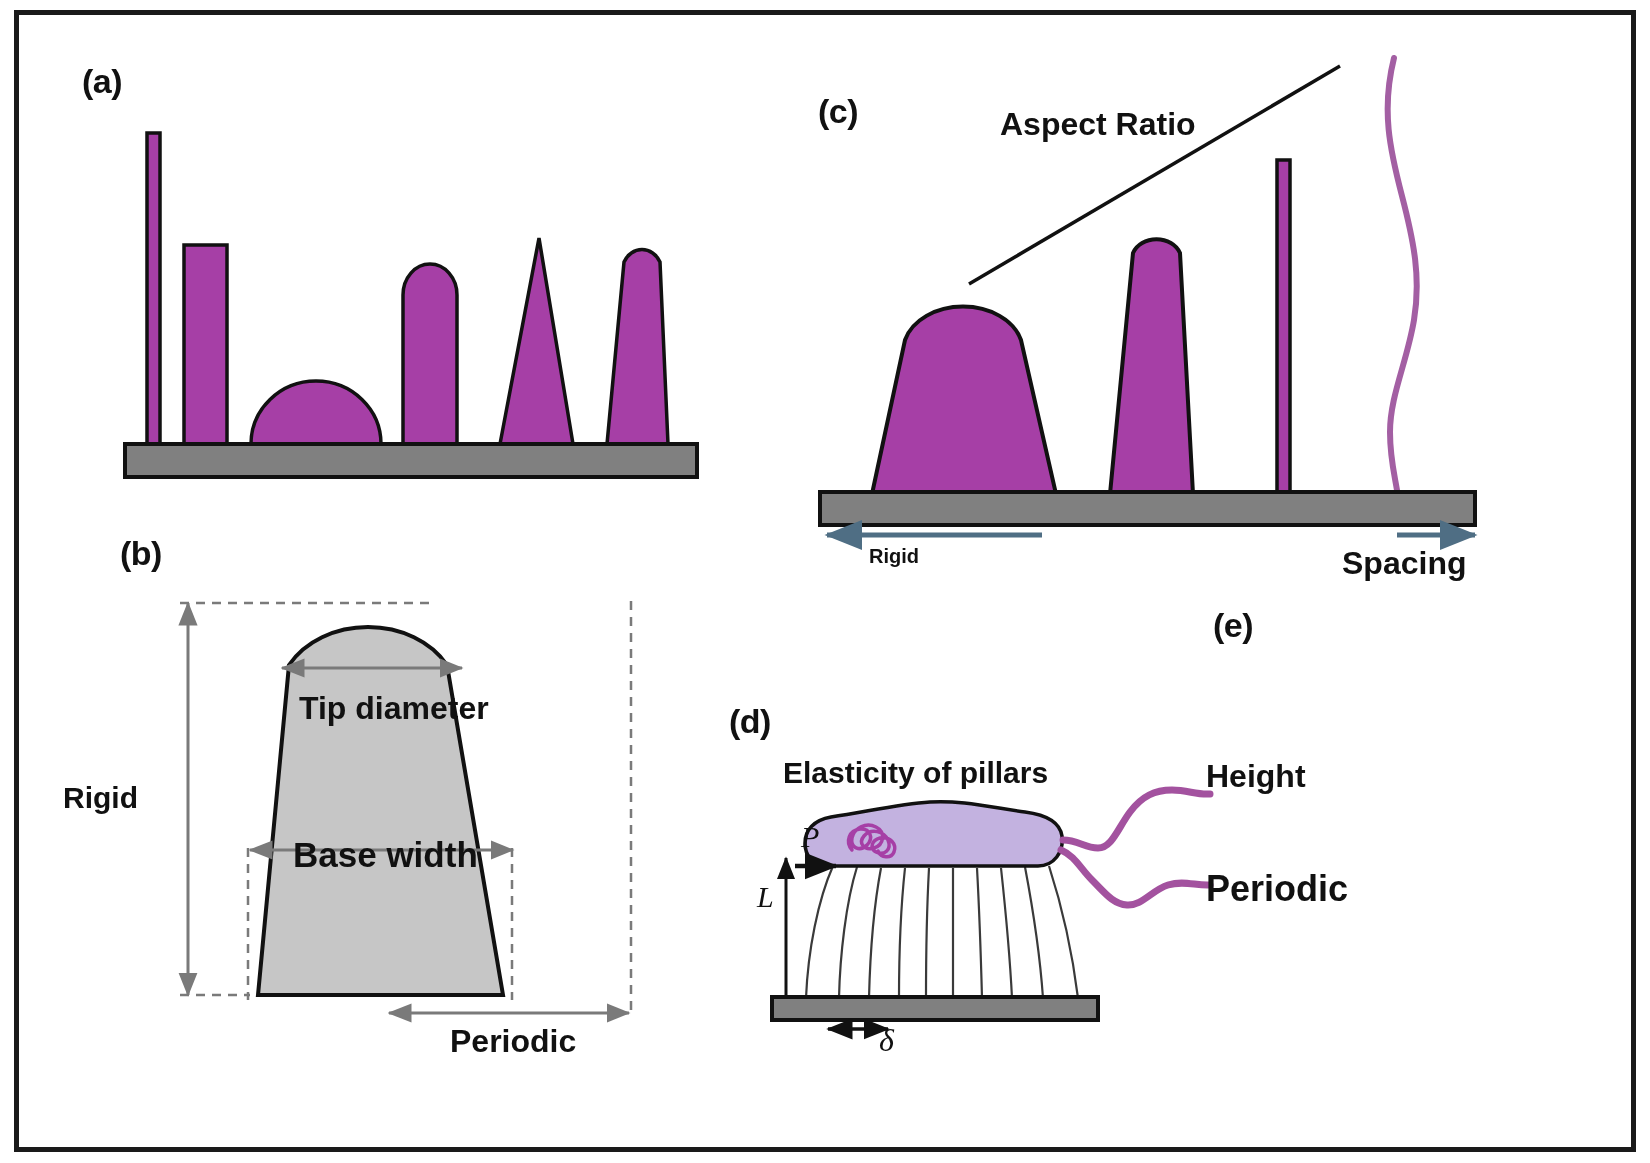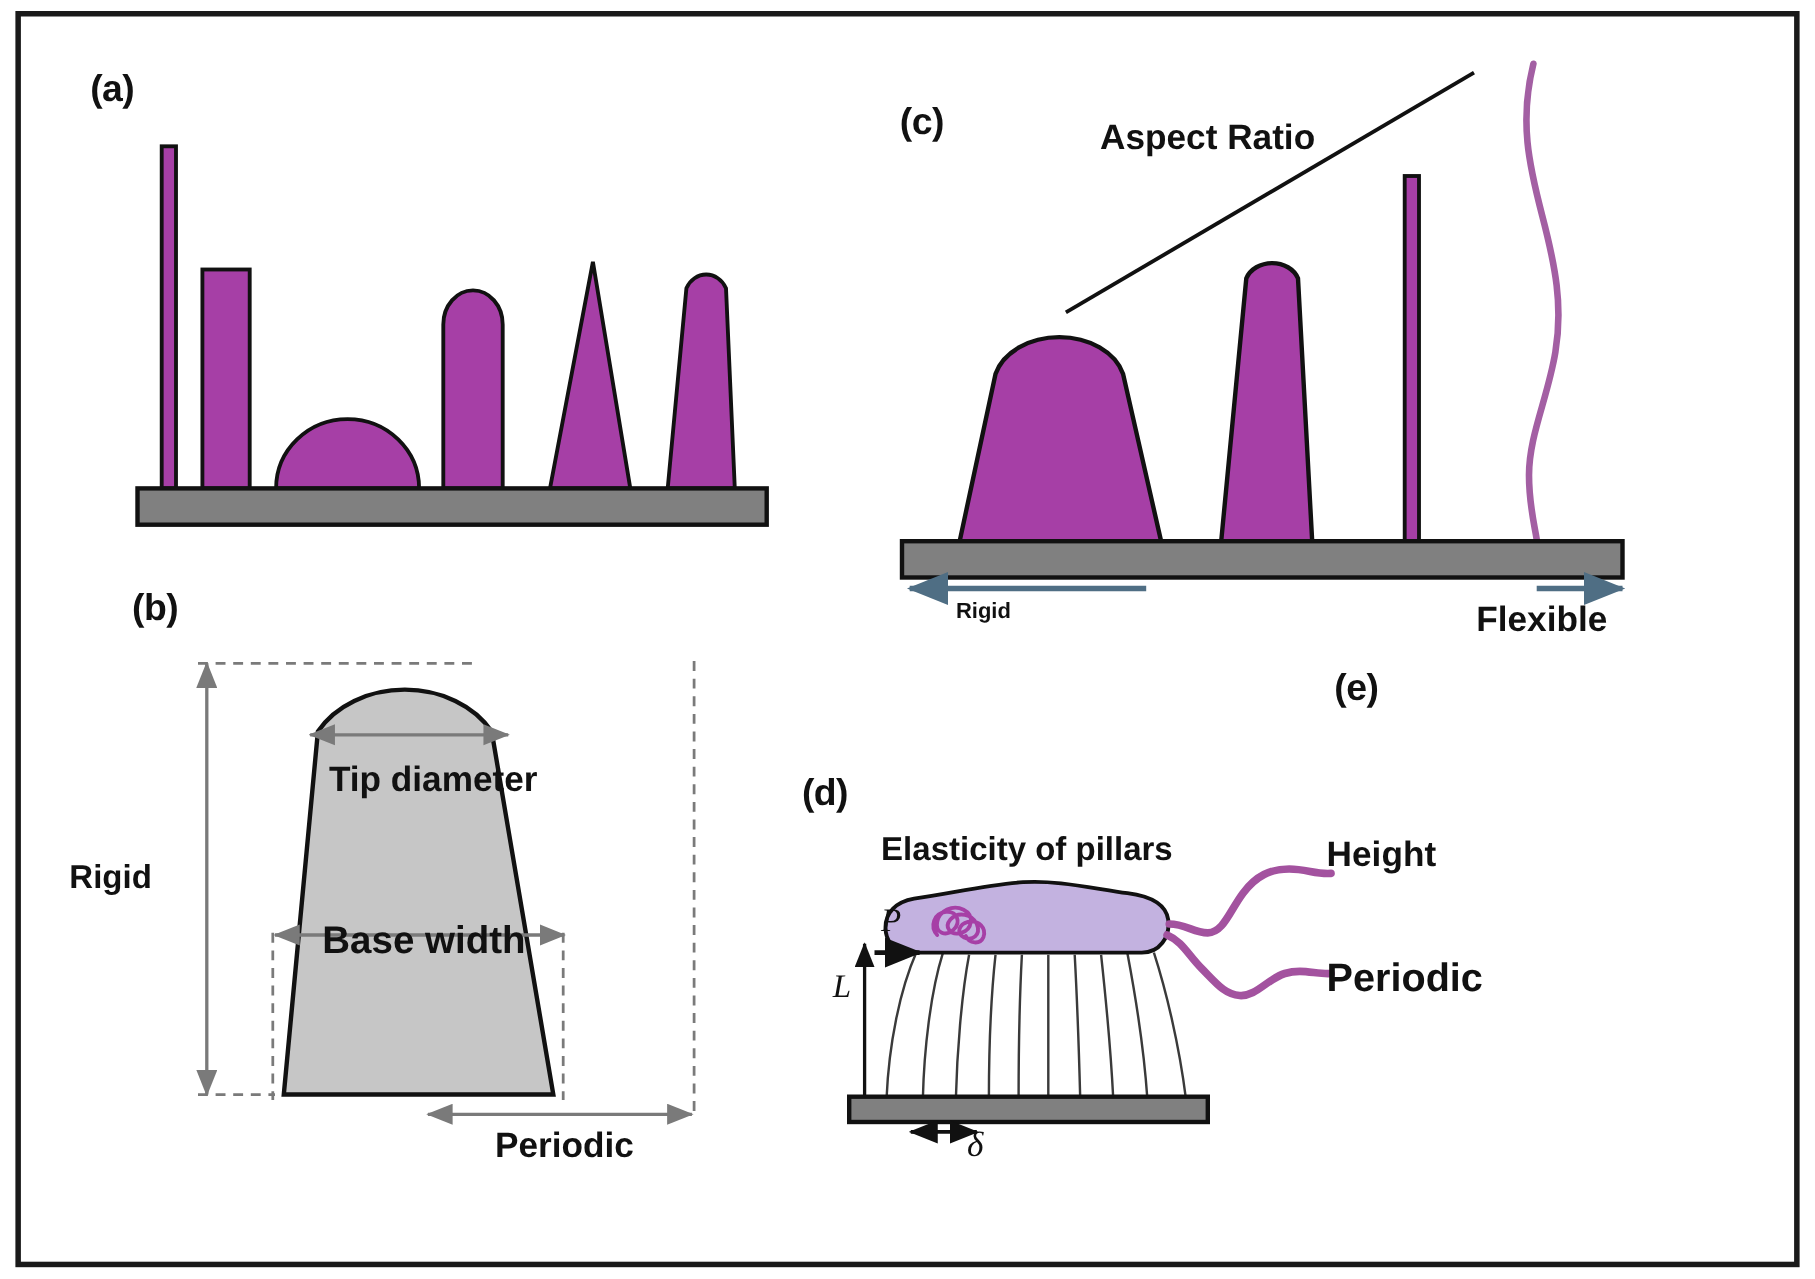--- a/index.html
+++ b/index.html
@@ -169,27 +169,27 @@
              C 1390 462, 1396 480, 1398 497" fill="none" stroke="#A35FA3" stroke-width="6" stroke-linecap="round"></path>
 
     <rect x="820" y="492" width="655" height="33" fill="#808080" stroke="#111111" stroke-width="4"></rect>
 
     <line x1="1042" y1="535" x2="827" y2="535" stroke="#4F6E84" stroke-width="5" marker-end="url(#arrBlue)"></line>
 
     <line x1="1397" y1="535" x2="1475" y2="535" stroke="#4F6E84" stroke-width="5" marker-end="url(#arrBlue)"></line>
   </svg>
 
   <div class="fig-text" style="left:869px; top:545px; font-size:20px;">Rigid</div>
-  <div class="fig-text" style="left:1342px; top:545px; font-size:32px;">Flexible</div>
+  <div class="fig-text" style="left:1342px; top:545px; font-size:32px;">Spacing</div>
 
   <div class="panel-label" style="left:1213px; top:606px;">(e)</div>
 
   <div class="panel-label" style="left:729px; top:702px;">(d)</div>
 
-  <div class="fig-text" style="left:783px; top:756px; font-size:30px;margin-left:18px;">Elasticity of pillars</div>
+  <div class="fig-text" style="left:783px; top:756px; font-size:30px;">Elasticity of pillars</div>
 
   <svg width="1650" height="1163" style="pointer-events:none;">
 
     <g stroke="#3a3a3a" stroke-width="2.2" fill="none">
       <path d="M 833 866 C 818 900, 808 950, 806 998"></path>
       <path d="M 857 867 C 846 902, 840 955, 839 998"></path>
       <path d="M 881 868 C 874 905, 870 958, 869 998"></path>
       <path d="M 905 868 C 901 905, 899 960, 899 998"></path>
       <path d="M 929 868 C 927 905, 926 960, 926 998"></path>
       <path d="M 953 868 C 953 905, 953 960, 953 998"></path>

